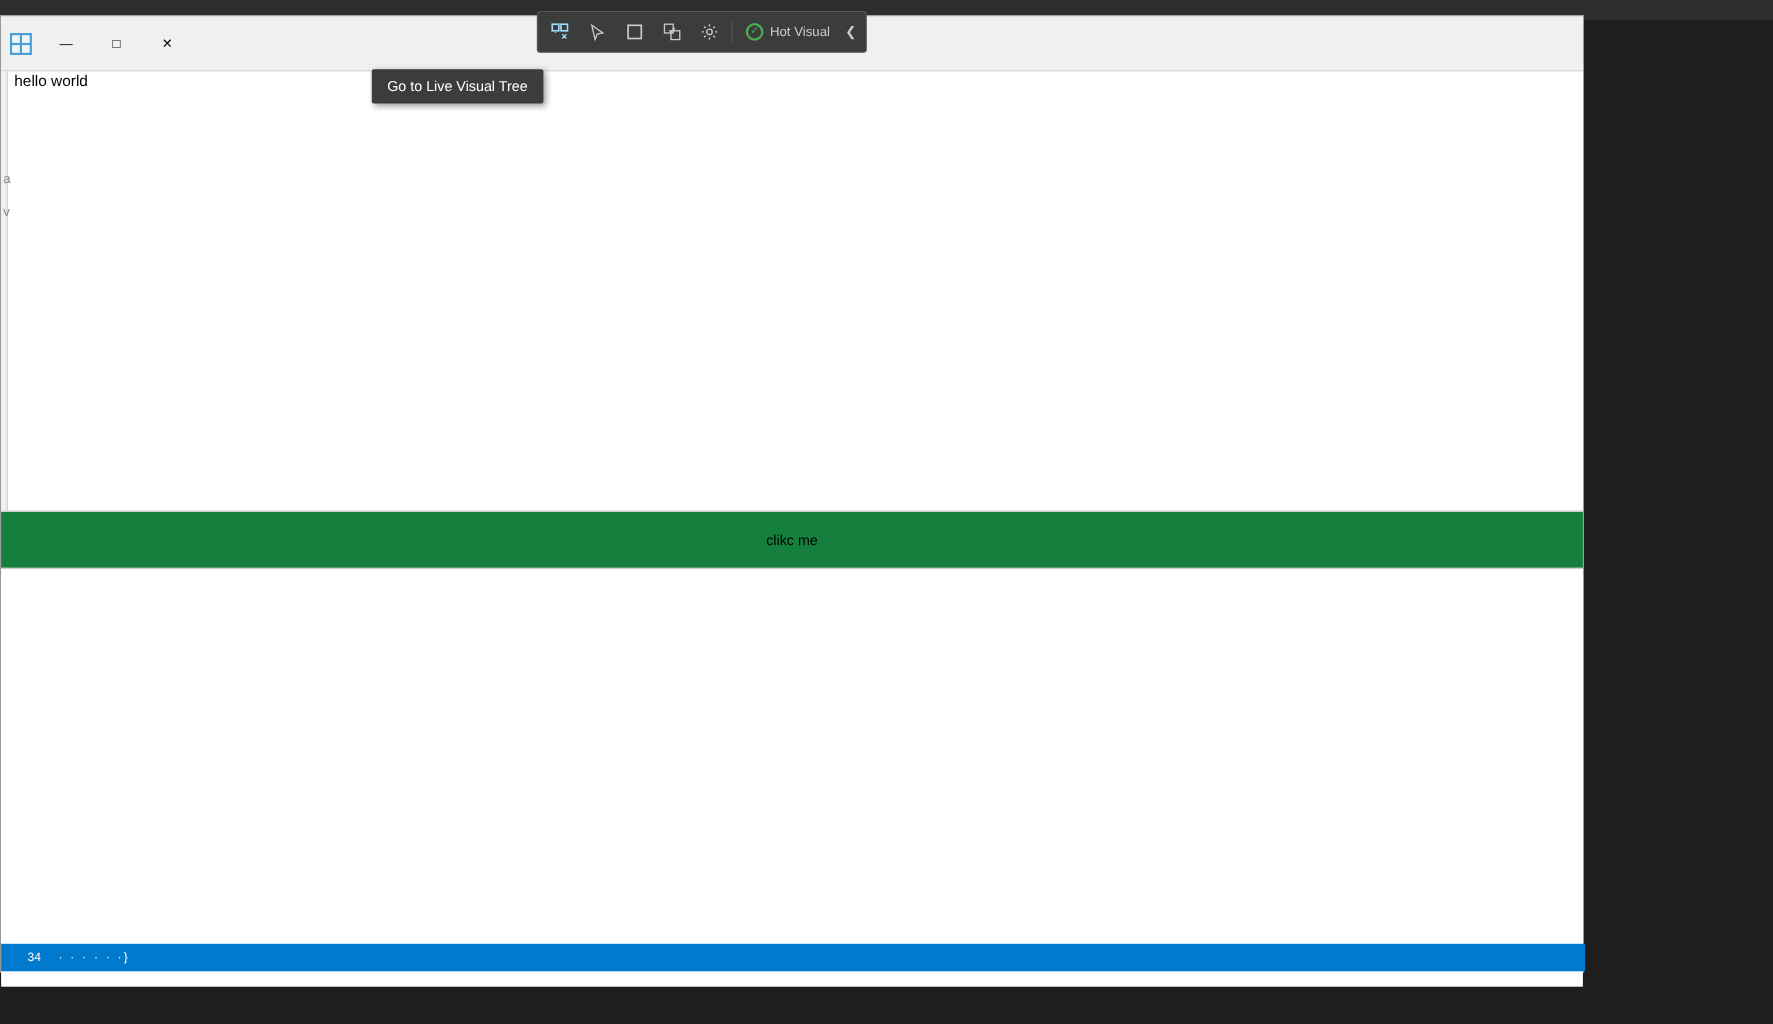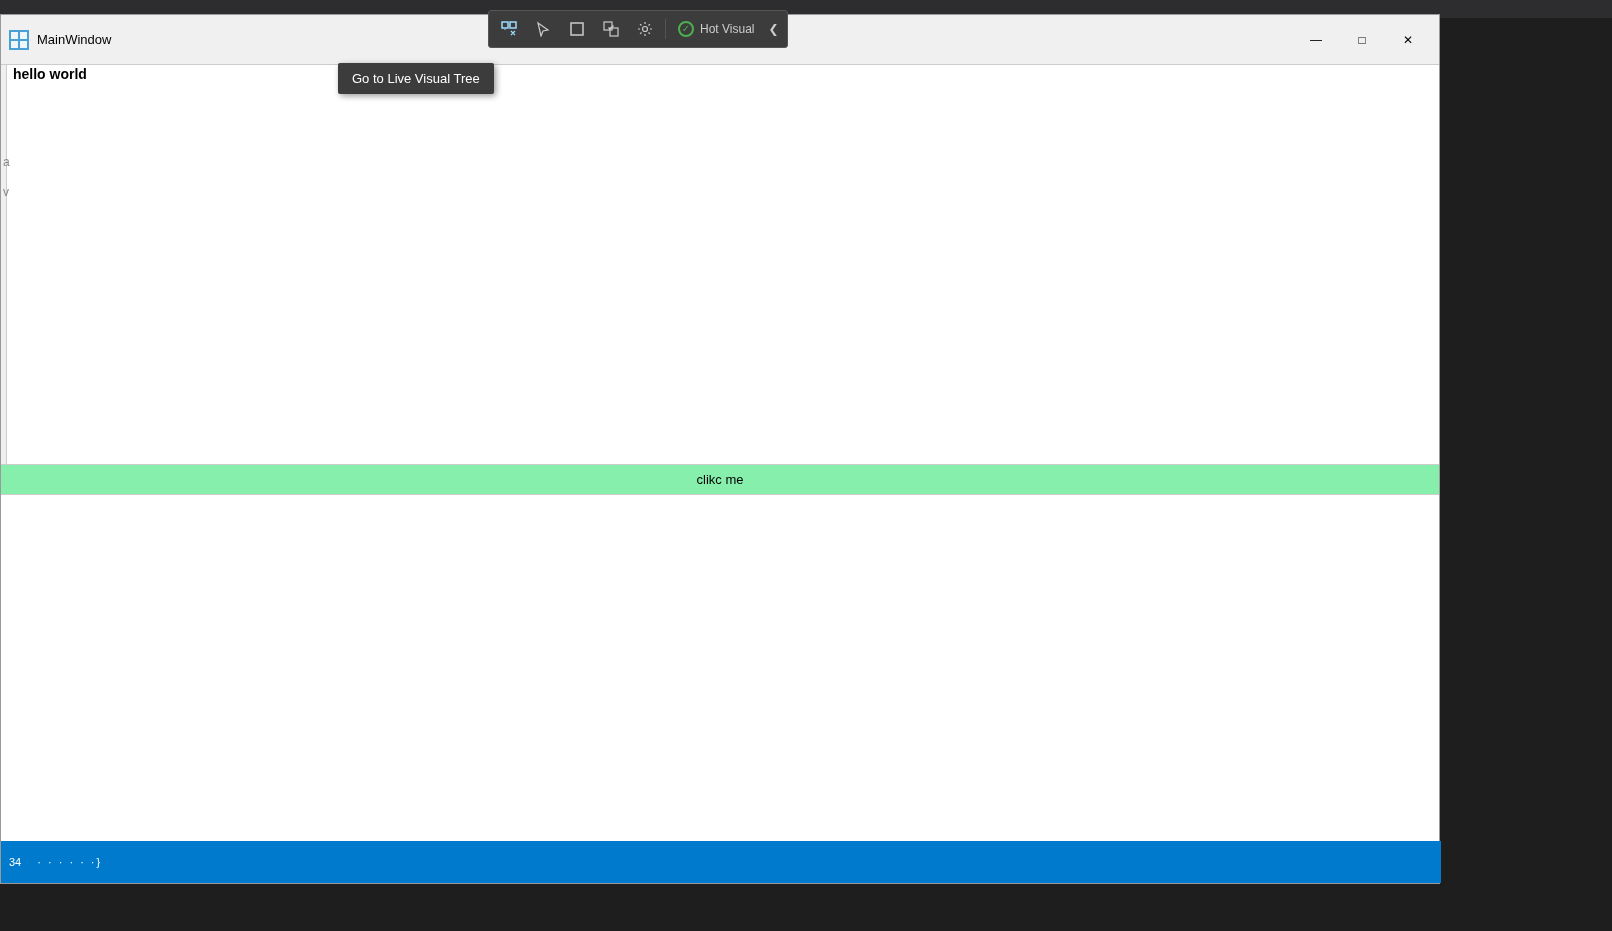--- a/index.html
+++ b/index.html
@@ -186,21 +186,20 @@
       background: #fff;
       position: relative;
       border-bottom: 1px solid #ccc;
     }
 
     .hello-text {
       font-size: 14px;
       color: #000;
       padding: 12px 12px;
       font-family: 'Segoe UI', Arial, sans-serif;
-      font-weight: bold;
     }
 
     .left-bar {
       position: absolute;
       left: 0;
       top: 0;
       width: 6px;
       height: 100%;
       background: #f0f0f0;
       border-right: 1px solid #ccc;
@@ -220,22 +219,22 @@
       left: 0;
       top: 120px;
       font-size: 12px;
       color: #888;
       padding-left: 2px;
     }
 
     
     .button-area {
       width: 100%;
-      height: 30px;
-      background: #86efac;
+      height: 52px;
+      background: #15803d;
       border-bottom: 1px solid #ccc;
       display: flex;
       align-items: center;
       justify-content: center;
       cursor: pointer;
     }
 
     .button-label {
       font-size: 13px;
       color: #000;
@@ -247,25 +246,25 @@
       height: 380px;
       background: #fff;
     }
 
     
     .status-bar {
       position: absolute;
       bottom: 0;
       left: 0;
       width: 1440px;
-      height: 42px;
+      height: 25px;
       background: #007acc;
       display: flex;
       align-items: center;
-      padding: 0 8px;
+      padding: 0 24px;
     }
 
     .status-line-num {
       color: #fff;
       font-size: 11px;
       margin-right: 16px;
     }
 
     .status-dots {
       color: #fff;
@@ -348,21 +347,20 @@
     <div class="title-bar-icon">
       <svg viewBox="0 0 20 20" width="20" height="20">
         <rect x="0" y="0" width="20" height="20" fill="#4a9fd4"></rect>
         <rect x="2" y="2" width="7" height="7" fill="#fff" opacity="0.9"></rect>
         <rect x="11" y="2" width="7" height="7" fill="#fff" opacity="0.9"></rect>
         <rect x="2" y="11" width="7" height="7" fill="#fff" opacity="0.9"></rect>
         <rect x="11" y="11" width="7" height="7" fill="#fff" opacity="0.9"></rect>
       </svg>
     </div>
 
-    <span class="title-bar-title">MainWindow</span>
 
     <div class="title-bar-controls">
       <button class="title-control-btn">—</button>
       <button class="title-control-btn">□</button>
       <button class="title-control-btn close">✕</button>
     </div>
 
     <div class="tooltip">
       <span>Go to Live Visual Tree</span>
     </div>

